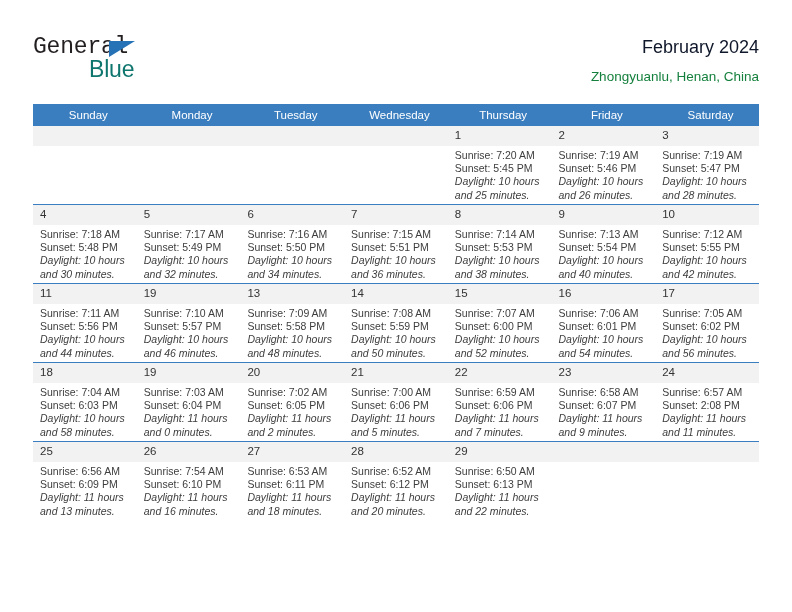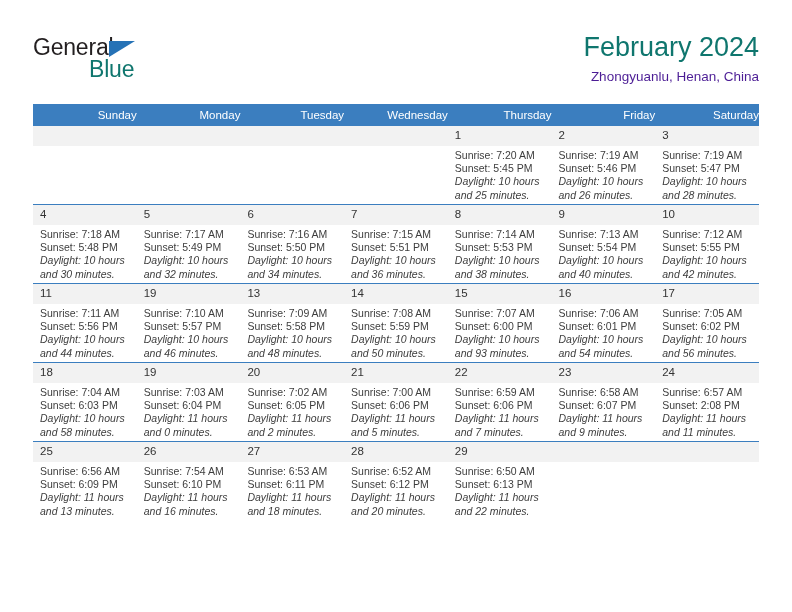--- a/index.html
+++ b/index.html
@@ -36,21 +36,21 @@
     width: 220px;
     height: 56px;
   }
   .logo-general {
     position: absolute;
     left: 0;
     top: 0;
     font-size: 23px;
     letter-spacing: -0.2px;
     color: #231f20;
-    font-family: Liberation Sans, sans-serif;
+    font-family: Liberation Mono, monospace;
   }
   .logo-triangle {
     position: absolute;
     left: 76px;
     top: 7px;
     width: 0;
     height: 0;
     border-left: 26px solid #2572b6;
     border-bottom: 16px solid transparent;
   }
@@ -64,49 +64,49 @@
     font-family: "Liberation Sans", sans-serif;
   }
 
   .title-block {
     position: absolute;
     right: 0;
     top: 0;
     text-align: right;
   }
   .month-title {
-    font-size: 27px;
-    color: #0f766e;
+    font-size: 18px;
+    color: #0f172a;
     font-weight: normal;
     line-height: 34px;
     white-space: nowrap;
   }
   .location-title {
     font-size: 13.5px;
-    color: #4c1d95;
+    color: #15803d;
     line-height: 20px;
     margin-top: 3px;
     white-space: nowrap;
   }
 
   
   .calendar {
     position: absolute;
     left: 33px;
     top: 104px;
     width: 726px;
     border-collapse: collapse;
     table-layout: fixed;
   }
   .calendar th {
     background: #3b7ebf;
     color: #ffffff;
     font-weight: normal;
     font-size: 11.5px;
-    text-align: right;
+    text-align: center;
     padding: 5px 0 5px 7px;
     height: 12px;
     border: none;
   }
   .calendar td {
     vertical-align: top;
     padding: 0;
     height: 78px;
     border: none;
     border-top: 1px solid #3b7ebf;
@@ -300,21 +300,21 @@
               <div>Sunrise: 7:08 AM</div>
               <div>Sunset: 5:59 PM</div>
               <div class="daylight">Daylight: 10 hours and 50 minutes.</div>
             </div>
           </td>
           <td>
             <div class="daynum">15</div>
             <div class="details">
               <div>Sunrise: 7:07 AM</div>
               <div>Sunset: 6:00 PM</div>
-              <div class="daylight">Daylight: 10 hours and 93 minutes.</div>
+              <div class="daylight">Daylight: 10 hours and 52 minutes.</div>
             </div>
           </td>
           <td>
             <div class="daynum">16</div>
             <div class="details">
               <div>Sunrise: 7:06 AM</div>
               <div>Sunset: 6:01 PM</div>
               <div class="daylight">Daylight: 10 hours and 54 minutes.</div>
             </div>
           </td>

